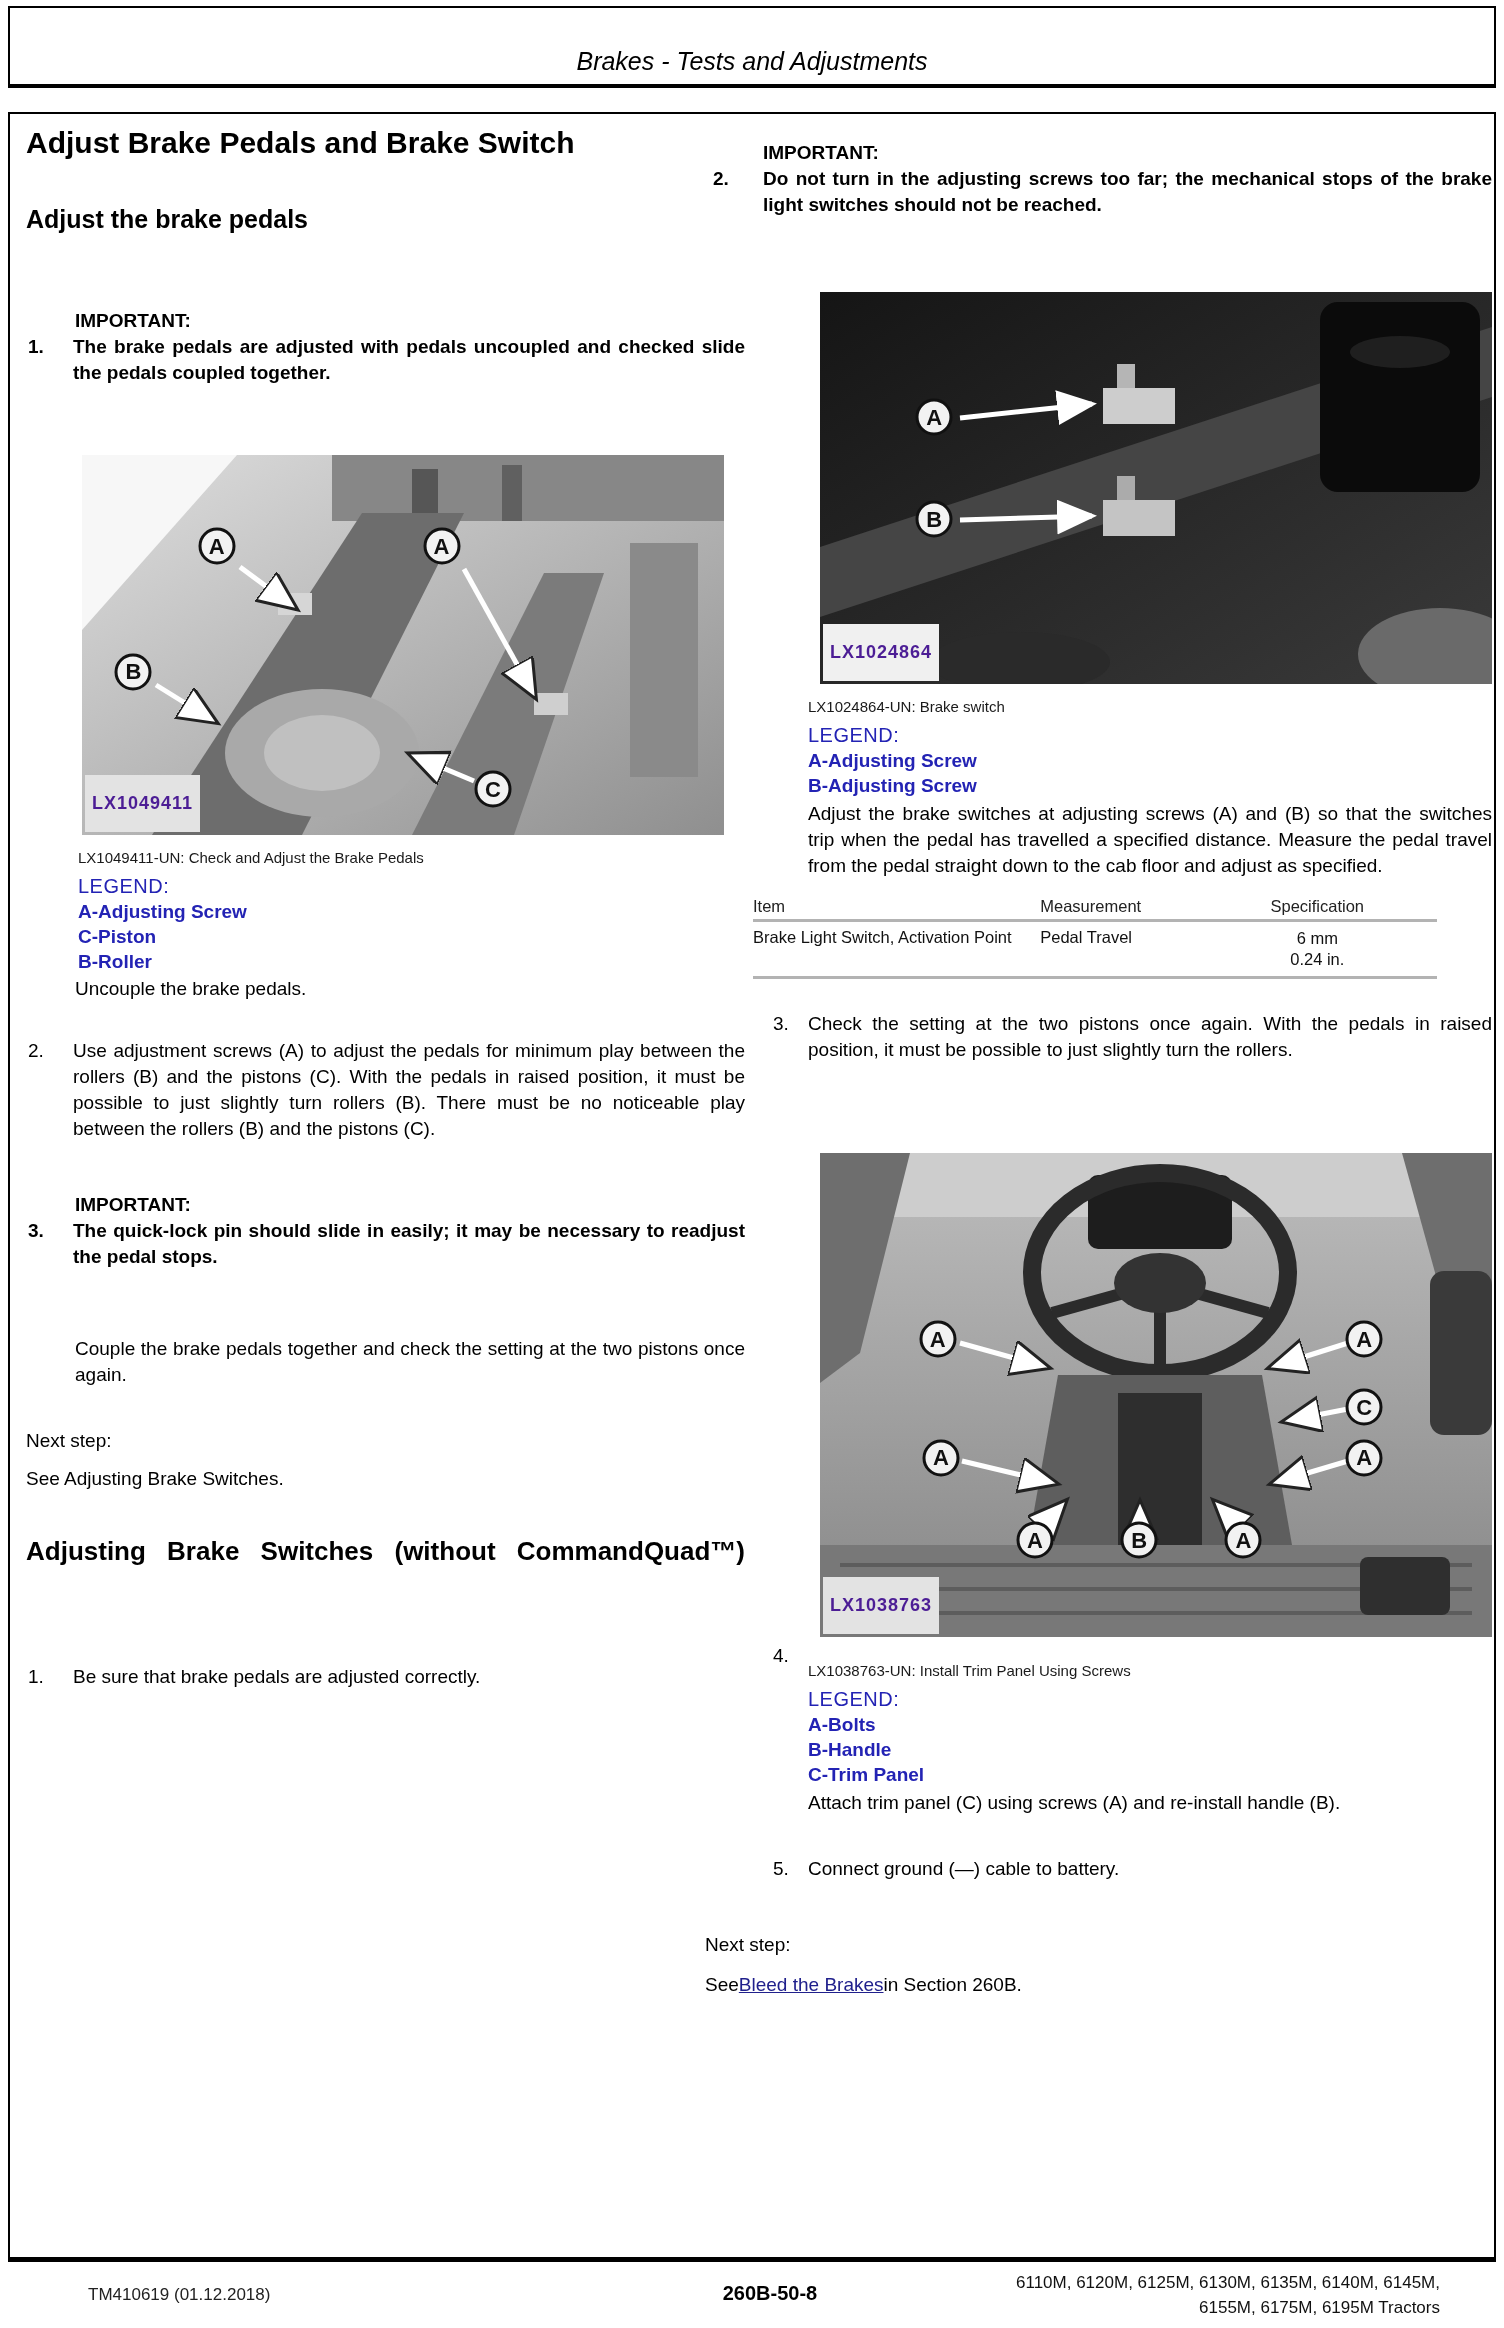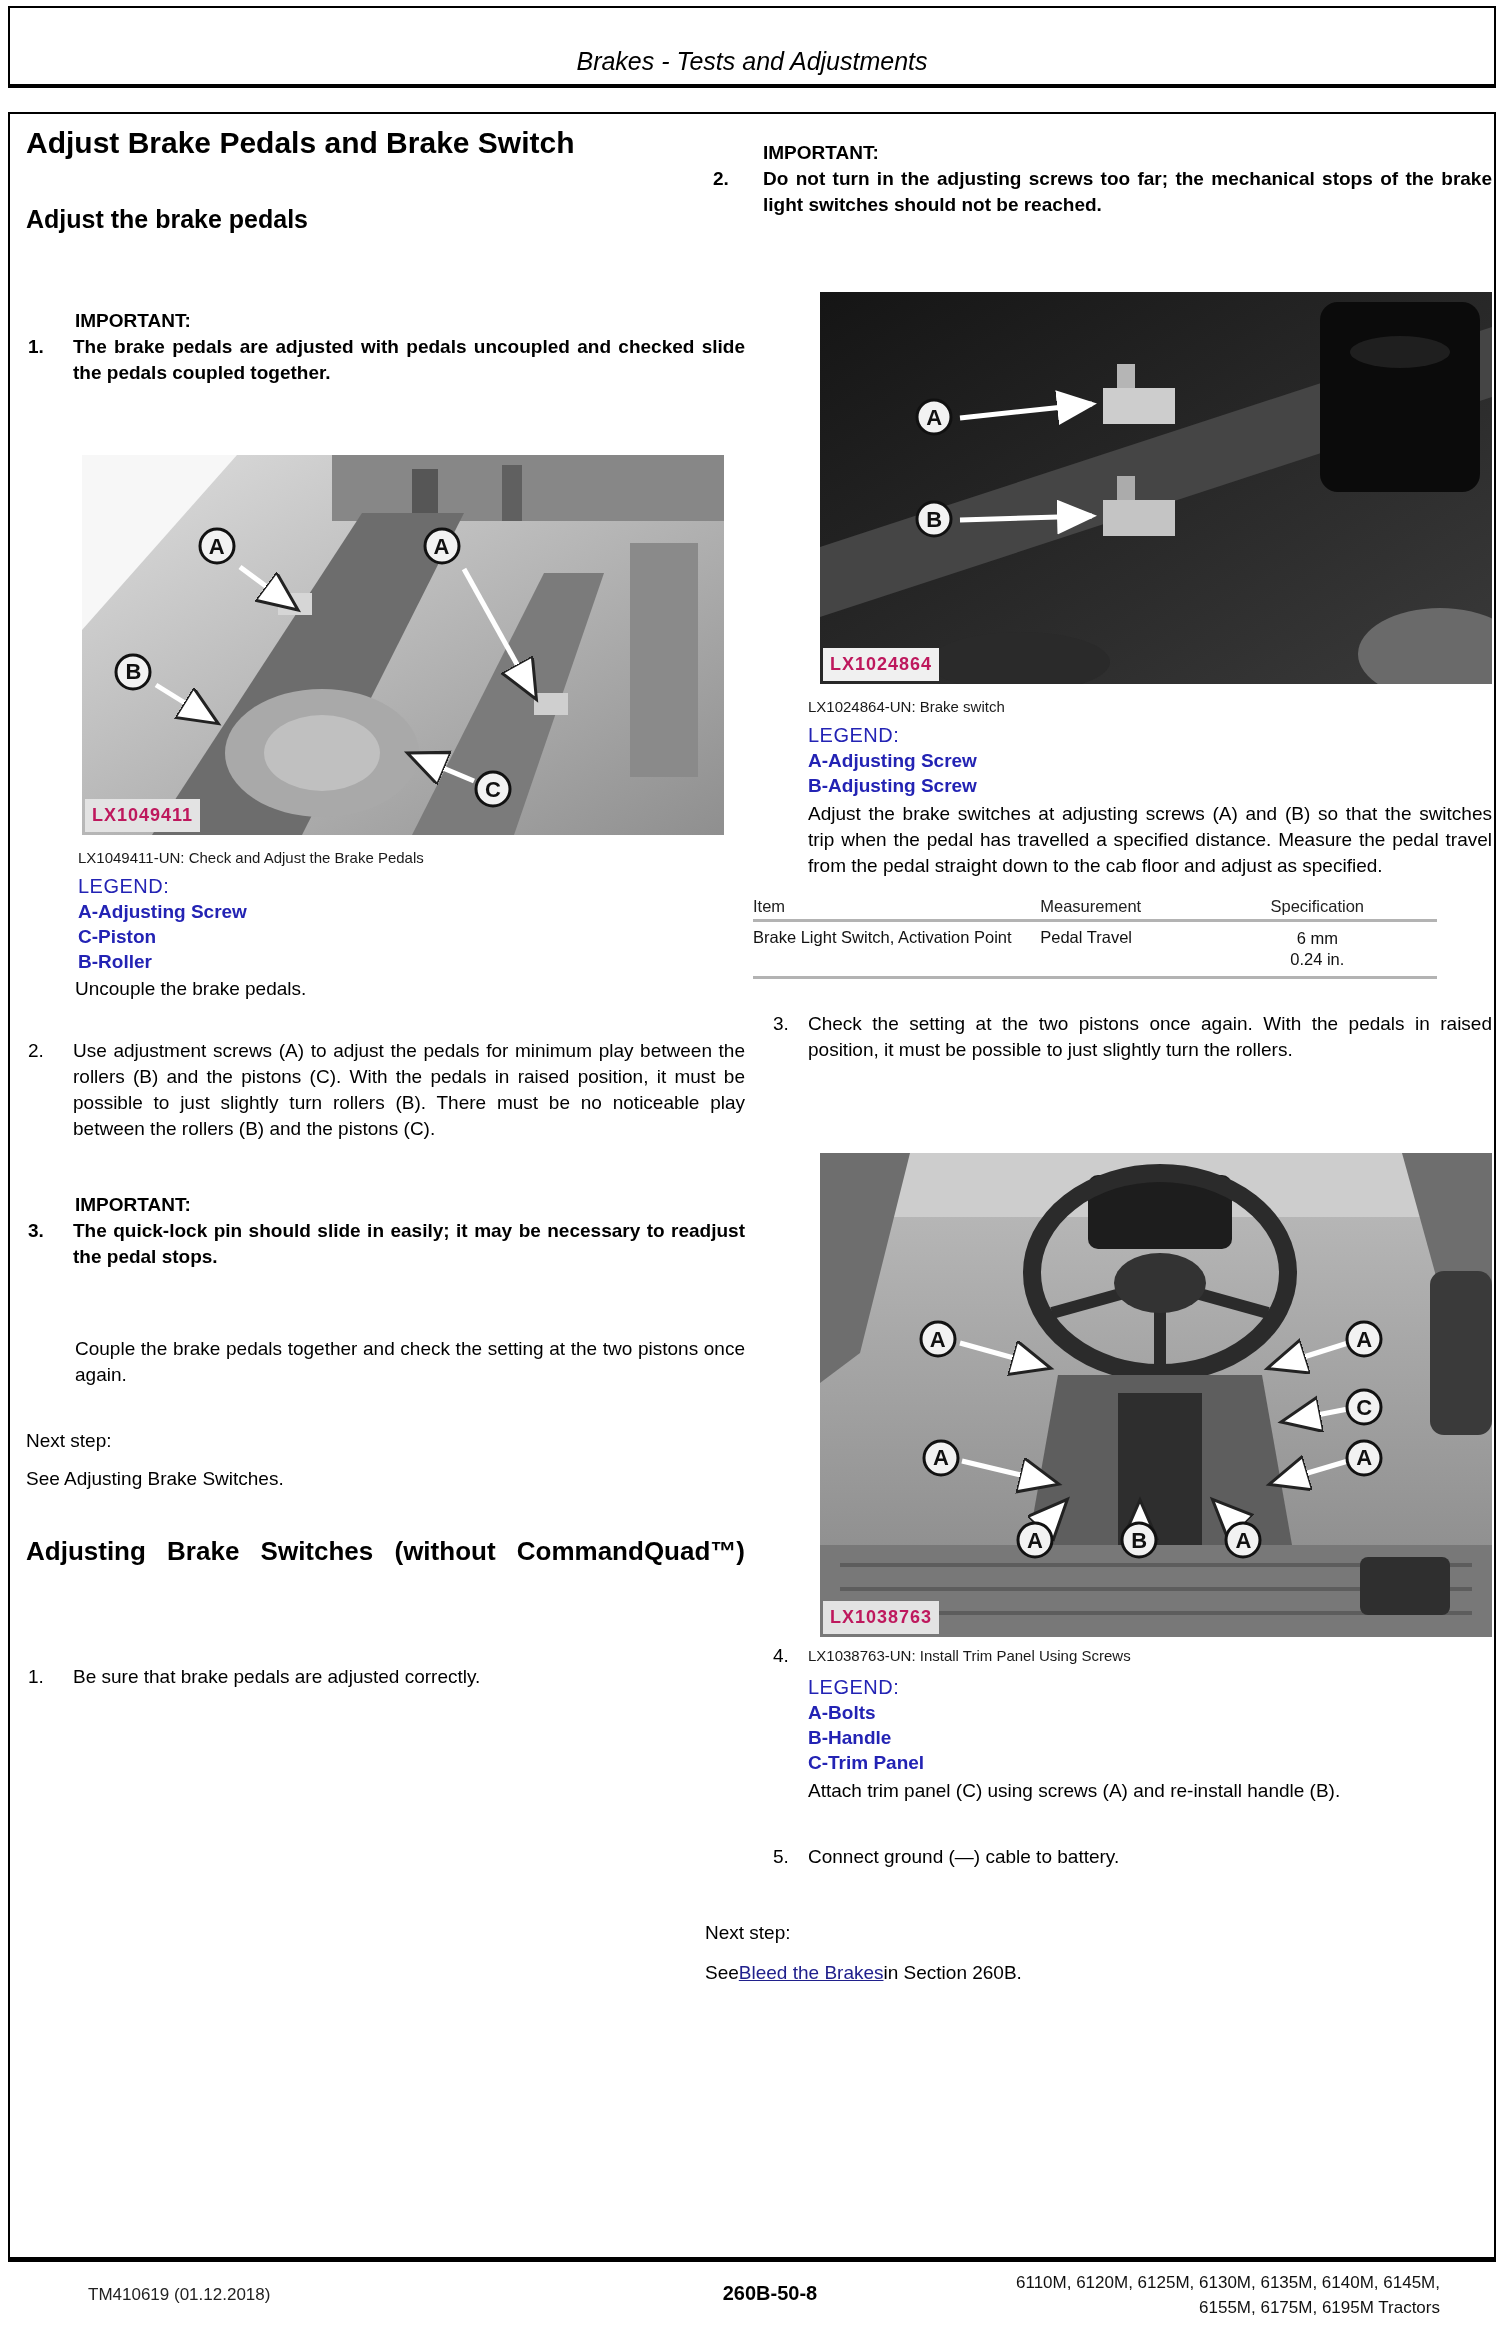--- a/index.html
+++ b/index.html
@@ -49,22 +49,22 @@
   .figure { position:relative; background:#999; }
   .fig1 { margin-left:56px; margin-top:69px; width:642px; height:380px; }
   .fig2 { margin-left:115px; margin-top:74px; width:672px; height:392px; }
   .fig3 { margin-left:115px; margin-top:90px; width:672px; height:484px; }
   .figure svg { position:absolute; left:0; top:0; width:100%; height:100%; }
   .callout { position:absolute; width:37px; height:37px; border-radius:50%;
     background:#f2f2f2; border:3px solid #111; transform:translate(-50%,-50%);
     display:flex; align-items:center; justify-content:center;
     font-size:22px; font-weight:bold; color:#111; }
   .watermark { position:absolute; left:3px; bottom:3px; background:#e3e3e3;
-    color:#be185d; font-size:18px; font-weight:bold; letter-spacing:1px;
-    padding:6px 7px; }
+    color:#4c1d95; font-size:18px; font-weight:bold; letter-spacing:1px;
+    padding:18px 7px; }
 
   .caption { font-size:15px; line-height:20px; color:#1a1a1a; margin-top:13px; }
   .legend-label { font-size:20px; line-height:26px; color:#2323b4; letter-spacing:.5px; margin-top:5px; }
   .legend-item { font-size:19px; line-height:25px; font-weight:bold; color:#2323b4; }
 
   
   .spec-table { margin-left:48px; margin-top:18px; width:684px; font-size:16.5px; color:#111; }
   .spec-head { display:flex; border-bottom:3px solid #b3b3b3; padding-bottom:3px; color:#222; }
   .spec-row  { display:flex; border-bottom:3px solid #b3b3b3; padding:6px 0 6px 0; }
   .c-item { width:42%; } .c-meas { width:23%; } .c-spec { width:35%;text-align:center; }
@@ -312,21 +312,21 @@
             <span>B</span>
           </div>
         <div class="callout" style="left:63%;top:80%">
             <span>A</span>
           </div>
         <div class="watermark">LX1038763</div>
       </div>
 
       <div class="num-item r-numrow" style="margin-top:6px">
         <span class="num">4.</span>
-        <span class="num-text caption" style="margin-top:3px">LX1038763-UN: Install Trim Panel Using Screws</span>
+        <span class="num-text caption" style="margin-top:18px">LX1038763-UN: Install Trim Panel Using Screws</span>
       </div>
       <div class="legend-label r-ind">LEGEND:</div>
       <div class="legend-item r-ind">A-Bolts</div>
       <div class="legend-item r-ind">B-Handle</div>
       <div class="legend-item r-ind">C-Trim Panel</div>
       <div class="body-text r-ind just" style="margin-top:3px">Attach trim panel (C) using screws (A) and re-install handle (B).</div>
 
       <div class="num-item r-numrow" style="margin-top:40px">
         <span class="num">5.</span>
         <span class="num-text">Connect ground (—) cable to battery.</span>

